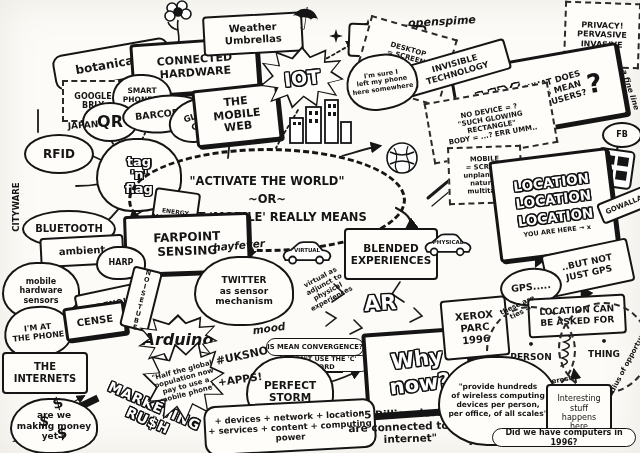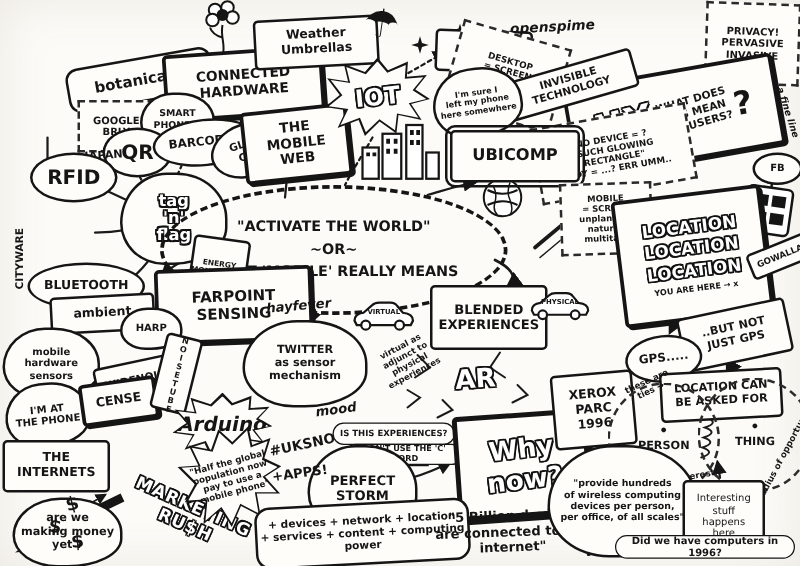--- a/index.html
+++ b/index.html
@@ -112,21 +112,21 @@
 PHONES!</div>
   <div class="node oval" style="left:82px;top:102px;width:44px;height:32px;font-size:16px">QR</div>
   <div class="node" style="left:58px;top:118px;width:50px;height:14px;font-size:9px;transform:rotate(-4deg)">JAPAN</div>
   <div class="node oval" style="left:122px;top:95px;width:72px;height:30px;transform:rotate(-6deg);font-size:9.5px">BARCODES</div>
   <div class="node oval" style="left:168px;top:98px;width:50px;height:36px;transform:rotate(-18deg);font-size:8.5px">GLOW
 CAP</div>
   <div class="node box thick" style="left:194px;top:86px;width:74px;height:50px;transform:rotate(-6deg);font-size:11px">THE
 MOBILE
 WEB</div>
 
-  <div class="node oval" style="left:24px;top:122px;width:58px;height:32px;font-size:16px">RFID</div>
+  <div class="node oval" style="left:24px;top:134px;width:58px;height:32px;font-size:12px">RFID</div>
   <div class="node" style="left:-14px;top:200px;width:60px;height:14px;font-size:8.5px;transform:rotate(-90deg)">CITYWARE</div>
   <div class="node oval" style="left:22px;top:210px;width:82px;height:30px;font-size:10px">BLUETOOTH</div>
   <div class="node cloud" style="left:96px;top:138px;width:78px;height:66px;font-size:13px;line-height:1.05"><span class="hollow">tag
 'n'
 flag</span></div>
 
   <div class="node burst" style="left:260px;top:46px;width:84px;height:64px"><div class="in"></div><span class="hollow" style="font-size:19px;transform:rotate(-6deg)">IOT</span></div>
   <div class="node box" style="left:348px;top:24px;width:68px;height:28px;transform:rotate(2deg);font-size:13px">SPIME</div>
   <div class="node hand" style="left:396px;top:14px;width:92px;height:16px;font-size:11px;transform:rotate(-3deg)">openspime</div>
   <div class="node dash" style="left:360px;top:26px;width:82px;height:62px;transform:rotate(16deg);font-size:7px">DESKTOP
@@ -148,21 +148,20 @@
 TECHNOLOGY</div>
   <div class="node dash" style="left:428px;top:92px;width:118px;height:54px;transform:rotate(-10deg);font-size:7px">NO DEVICE = ?
 "SUCH GLOWING
 RECTANGLE"
 BODY = ...? ERR UMM..</div>
   <div class="node hand" style="left:604px;top:84px;width:52px;height:12px;font-size:7.5px;transform:rotate(72deg)">a fine line</div>
 
   <div class="node cloud" style="left:346px;top:54px;width:64px;height:48px;transform:rotate(-8deg);font-size:6.5px">I'm sure I
 left my phone
 here somewhere</div>
-  <div class="node box" style="left:360px;top:104px;width:94px;height:36px;font-size:13px;outline:2px solid #151515;outline-offset:2px">UBICOMP</div>
 
   <svg class="decor" style="left:384px;top:140px" width="36" height="36">
     <g stroke="#151515" stroke-width="1.6" fill="#fff">
       <circle cx="18" cy="18" r="15"></circle>
       <path d="M6,12 q12,6 24,0 M6,24 q12,-6 24,0" fill="none"></path>
       <path d="M10,8 q4,6 2,14 q-2,6 2,10 M24,6 q-3,8 0,14 q3,8 0,12" fill="none" stroke-width="1.2"></path>
     </g>
   </svg>
 
   <svg class="decor" style="left:288px;top:98px" width="64" height="46">
@@ -237,21 +236,21 @@
       </svg>
     <span class="carlabel">PHYSICAL</span>
   </div>
 
   <div class="node" style="left:354px;top:286px;width:52px;height:34px"><span class="hollow" style="font-size:21px;transform:rotate(-4deg)">AR</span></div>
   <div class="node" style="left:294px;top:268px;width:64px;height:40px;transform:rotate(-28deg);font-size:6.8px;font-weight:600">virtual as
 adjunct to
 physical
 experiences</div>
 
-  <div class="node pill" style="left:266px;top:338px;width:96px;height:16px;font-size:6.8px">IS THIS EXPERIENCES?</div>
+  <div class="node pill" style="left:266px;top:338px;width:96px;height:16px;font-size:6.8px">IS MEAN CONVERGENCE?</div>
   <div class="node pill" style="left:276px;top:355px;width:92px;height:15px;font-size:6.5px">DON'T USE THE 'C' WORD</div>
   <div class="node cloud" style="left:246px;top:356px;width:80px;height:62px;font-size:10.5px">PERFECT
 STORM</div>
   <div class="node box" style="left:364px;top:330px;width:94px;height:74px;transform:rotate(-4deg);border-width:4px;box-shadow:3px 3px 0 #151515"><span class="hollow" style="font-size:21px;transform:rotate(-3deg)">Why
 now?</span></div>
 
   <div class="node cloud" style="left:10px;top:398px;width:80px;height:48px;font-size:9px;font-weight:600">are we
 making money
 yet ?</div>
   <div class="node" style="left:50px;top:396px;width:16px;height:16px;font-size:15px;transform:rotate(-15deg)">$</div>

